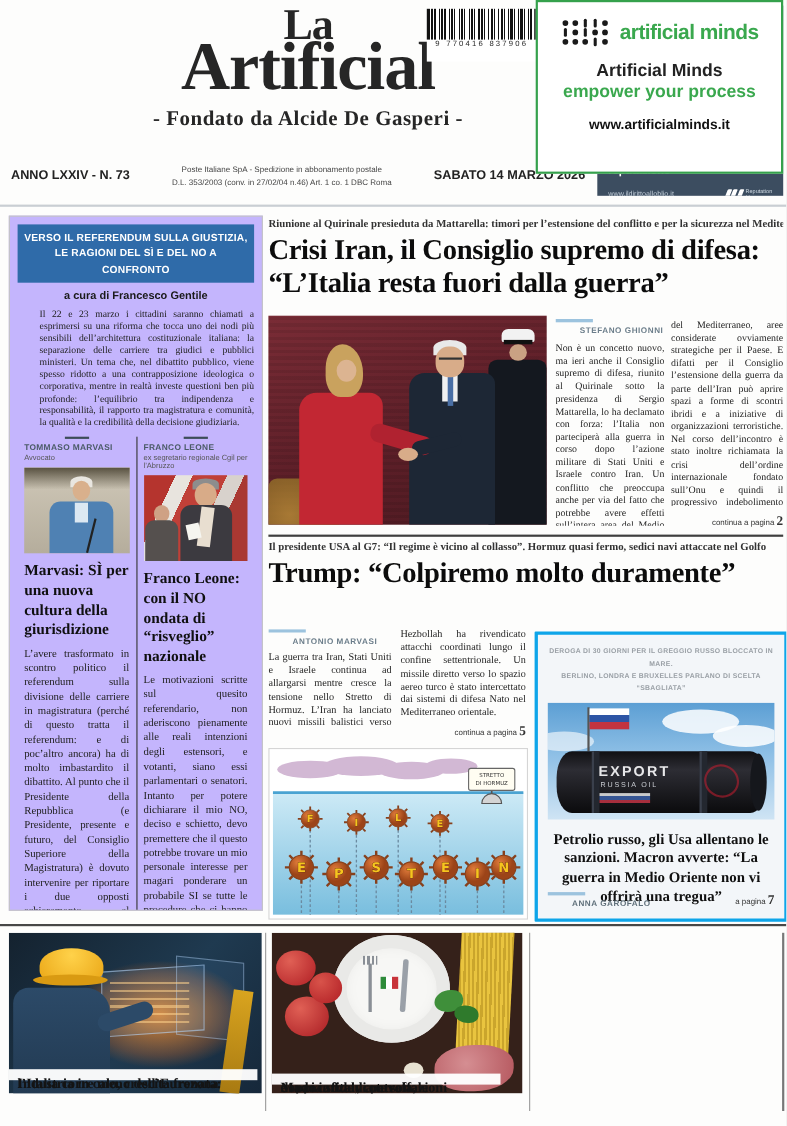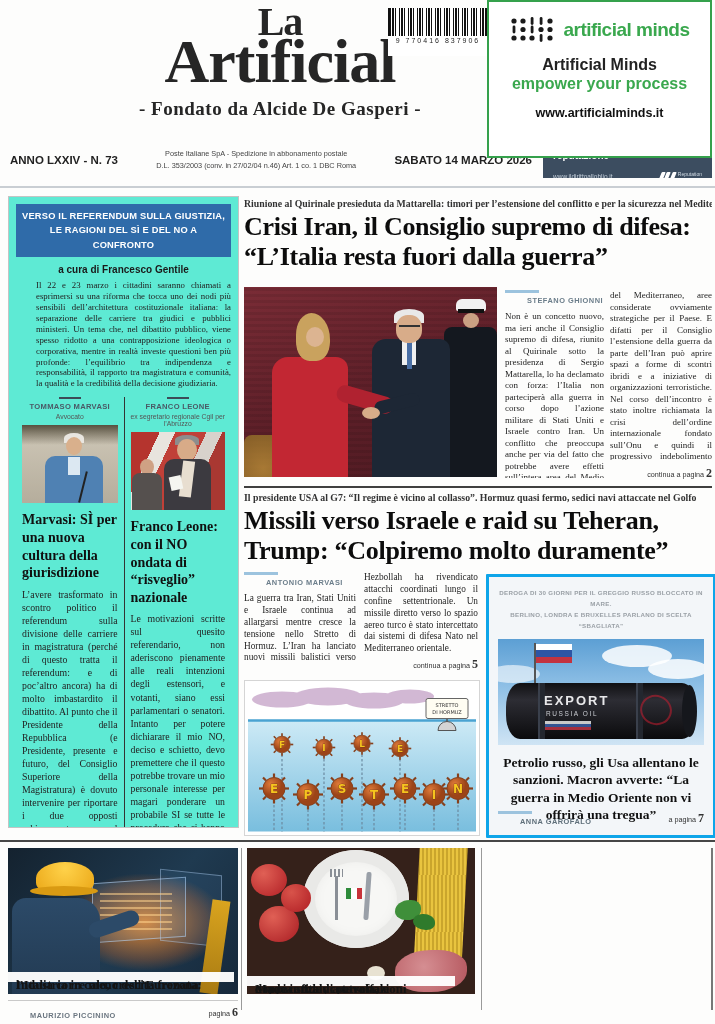--- a/index.html
+++ b/index.html
@@ -46,28 +46,28 @@
   .ta-cap { padding:8px 10px 6px; }
   .ta-line { color:#fff; font-weight:bold; font-size:10px; line-height:1.55; font-family:"Liberation Sans","DejaVu Sans",sans-serif; }
   .ta-foot { display:flex; justify-content:space-between; align-items:center; margin-top:7px; }
   .ta-url { font-size:6.5px; color:#c2cdd8; font-family:"Liberation Sans",sans-serif; }
   .rm-logo { display:flex; align-items:center; gap:3px; }
   .rm-bars { display:flex; gap:1.5px; }
   .rm-bars i { display:block; width:4px; height:9px; background:#fff; transform:skewX(-22deg); border-radius:1px; }
   .rm-txt { font-size:5px; color:#cfd9e2; line-height:1.2; font-family:"Liberation Sans",sans-serif; }
 
   
-  .refbox { left:8px; top:196px; width:231px; height:632px; border:1px solid #c4c4c4; background:#5eead4; padding:7px; overflow:hidden; }
+  .refbox { left:8px; top:196px; width:231px; height:632px; border:1px solid #c4c4c4; background:#c4b5fd; padding:7px; overflow:hidden; }
   .banner { background:#2f6ba9; color:#fff; font-weight:bold; font-size:9.3px; line-height:1.55; text-align:center; padding:5px 2px; letter-spacing:.2px; }
   .curator { text-align:center; font-weight:bold; font-size:10px; margin:7px 0 5px; color:#1a1a1a; }
   .intro { font-size:8.8px; line-height:1.24; color:#222;margin-left:20px; }
   .refcols { display:flex; margin-top:8px; }
   .refcol { width:50%; padding:0 6px; }
   .refcol + .refcol { border-left:1.5px solid #333; }
-  .rc-head { text-align:center; }
+  .rc-head { text-align:left; }
   .rc-dash { width:22px; height:2px; background:#3c4c58; margin:0 auto 3px; }
   .rc-name { font-weight:bold; font-size:7.6px; color:#4a5a66; letter-spacing:.3px; }
   .rc-role { font-size:6.8px; color:#555; margin-top:2px; }
   .rc-photo { position:relative; height:78px; margin-top:5px; overflow:hidden; }
   .rc-photo div { position:absolute; }
   .rc-headline { font-weight:bold; font-size:14px; line-height:1.26; margin:8px 0 6px; color:#101010; }
   .rc-body { font-size:9.8px; line-height:1.33; color:#222; }
   .continua { text-align:right; font-family:"Liberation Sans",sans-serif; font-size:7.2px; color:#333; margin-top:5px; }
   .continua b { font-family:"Liberation Serif",serif; font-size:12px; }
 
@@ -365,21 +365,20 @@
   </div>
   <div class="abs a1-col2">
     <div class="colbody just">del Mediterraneo, aree considerate ovviamente strategiche per il Paese. E difatti per il Consiglio l’estensione della guerra da parte dell’Iran può aprire spazi a forme di scontri ibridi e a iniziative di organizzazioni terroristiche. Nel corso dell’incontro è stato inoltre richiamata la crisi dell’ordine internazionale fondato sull’Onu e quindi il progressivo indebolimento del sistema multilaterale [...]</div>
   </div>
   <div class="abs continua a1-continua"><span>continua a pagina</span> <b>2</b></div>
 
   <div class="abs divider1"></div>
 
   <div class="abs kicker a2-kicker">Il presidente USA al G7: “Il regime è vicino al collasso”. Hormuz quasi fermo, sedici navi attaccate nel Golfo</div>
   <div class="abs headline a2-headline">
-    <div>Missili verso Israele e raid su Teheran,</div>
     <div>Trump: “Colpiremo molto duramente”</div>
   </div>
   <div class="abs a2-col1">
     <div class="bdash"></div>
     <div class="byl">ANTONIO MARVASI</div>
     <div class="colbody just">La guerra tra Iran, Stati Uniti e Israele continua ad allargarsi mentre cresce la tensione nello Stretto di Hormuz. L’Iran ha lanciato nuovi missili balistici verso Israele e</div>
   </div>
   <div class="abs a2-col2">
     <div class="colbody just">Hezbollah ha rivendicato attacchi coordinati lungo il confine settentrionale. Un missile diretto verso lo spazio aereo turco è stato intercettato dai sistemi di difesa Nato nel Mediterraneo orientale.</div>
   </div>
@@ -530,24 +529,20 @@
         <div class="in-rows"></div>
       <div class="in-rob"></div>
         <div class="in-body"></div>
         <div class="in-arm"></div>
       <div class="in-helm"></div>
         <div class="in-brim"></div>
       <div class="bband in-band">
         <div class="bl">Industria in calo, crescita frenata:</div>
         <div class="bl">l’Italia corre meno dell’Eurozona</div>
       </div>
-    </div>
-    <div class="bfoot">
-      <span class="byl">MAURIZIO PICCININO</span>
-      <span class="bpage"><span>pagina</span> <b>6</b></span>
     </div>
   </div>
 
   <div class="abs vdiv vd1"></div>
 
   <div class="abs bbox b2">
     <div class="bphoto">
       <div class="fd-bg"></div>
       <div class="fd-spa"></div>
         <div class="fd-plate"></div>

